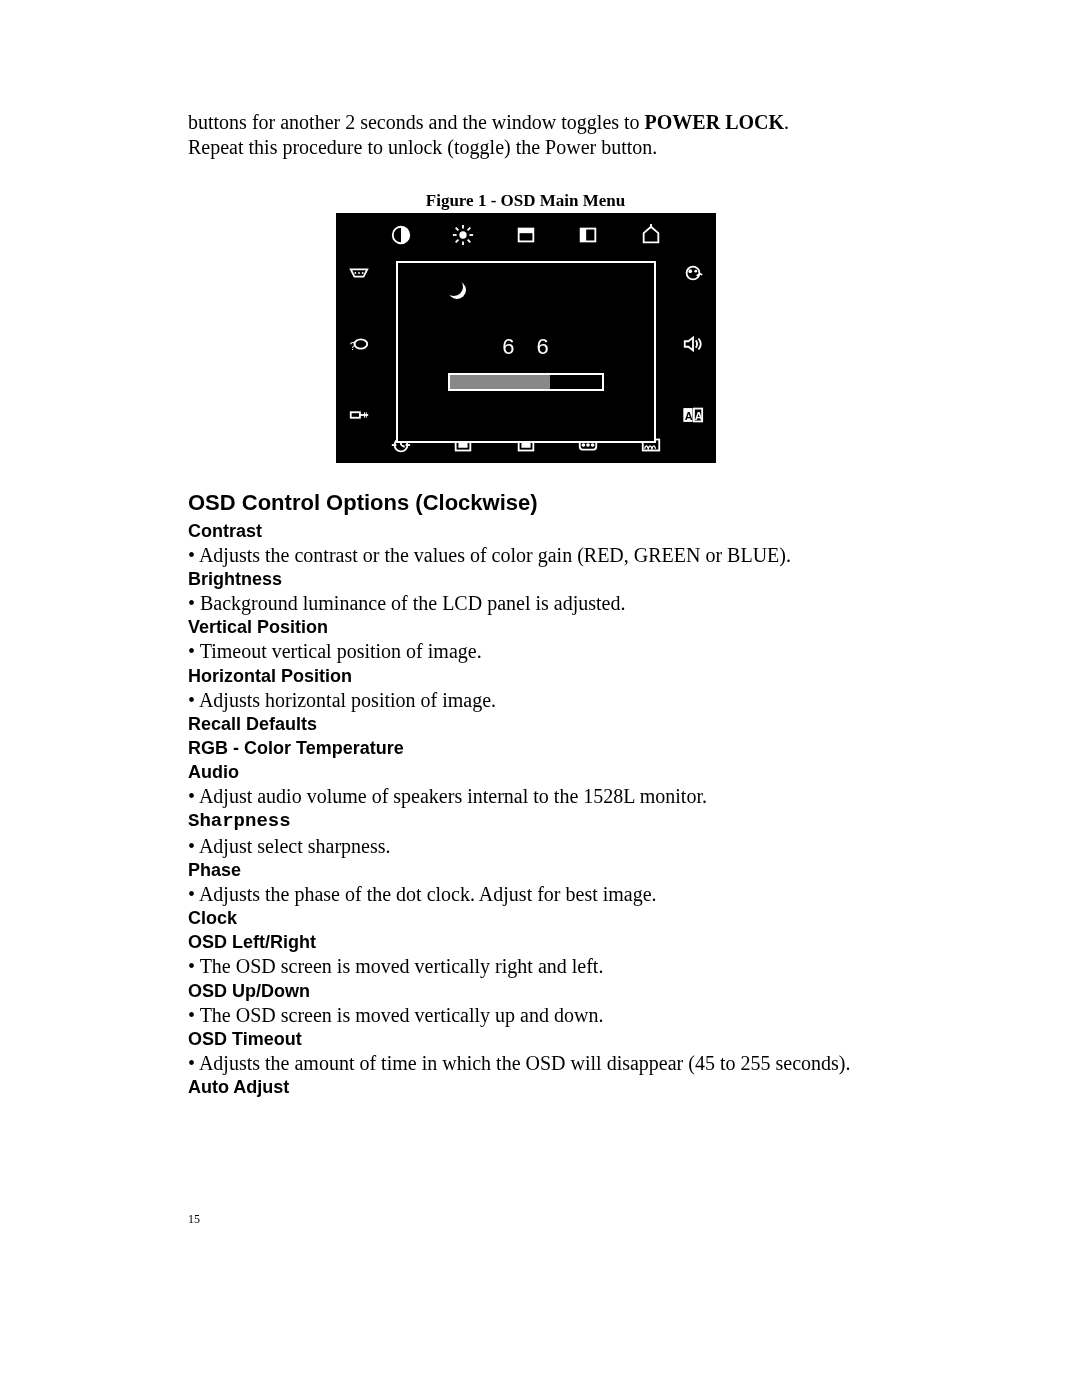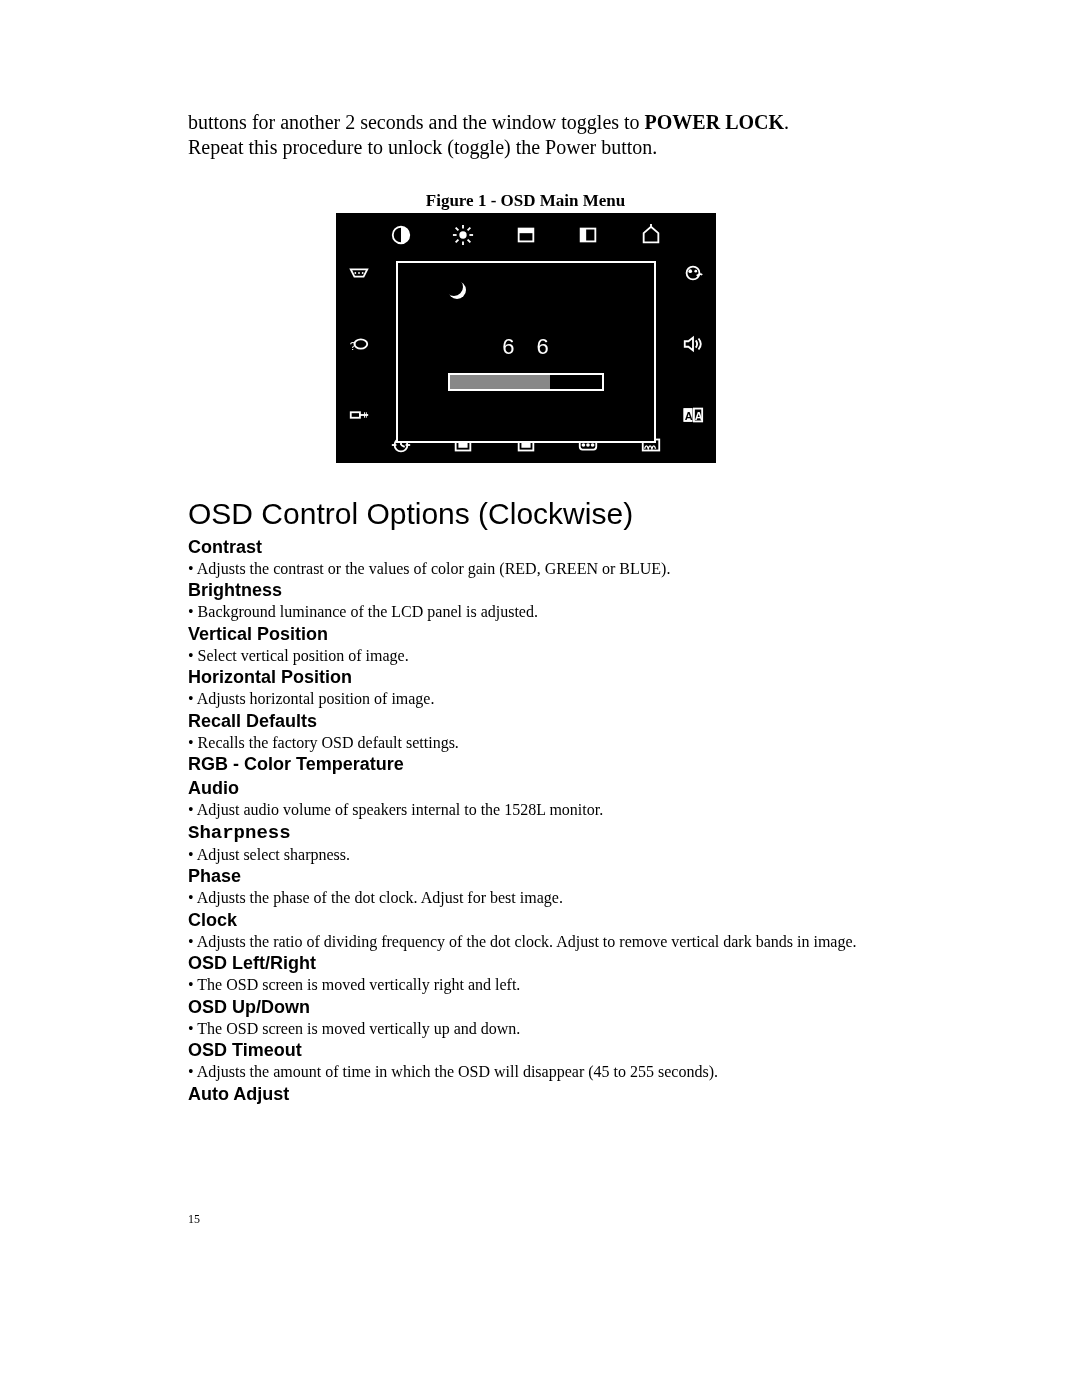--- a/index.html
+++ b/index.html
@@ -136,37 +136,37 @@
     width: 30px;
     height: 24px;
     display: flex;
     align-items: center;
     justify-content: center;
   }
   .ico svg { width: 26px; height: 22px; }
 
   .section-heading {
     font-family: Arial, Helvetica, sans-serif;
-    font-weight: normal;
-    font-size: 30px;
-    margin-top: 26px;
+    font-weight: bold;
+    font-size: 22px;
+    margin-top: 20px;
     margin-bottom: 4px;
   }
   .opt-title {
     font-family: Arial, Helvetica, sans-serif;
     font-weight: bold;
     font-size: 18px;
     margin-top: 2px;
   }
   .opt-title.serif {
     font-family: Liberation Mono, monospace;
     font-size: 19px;
   }
   .opt-desc {
-    font-size: 16px;
+    font-size: 20px;
   }
   .page-number {
     position: absolute;
     left: 188px;
     bottom: 170px;
     font-size: 12px;
   }
   
   .options-block .opt-title,
   .options-block .opt-desc {
@@ -341,41 +341,39 @@
   <div class="section-heading">OSD Control Options (Clockwise)</div>
 
   <div class="options-block">
     <div class="opt-title">Contrast</div>
     <div class="opt-desc">• Adjusts the contrast or the values of color gain (RED, GREEN or BLUE).</div>
 
     <div class="opt-title">Brightness</div>
     <div class="opt-desc">• Background luminance of the LCD panel is adjusted.</div>
 
     <div class="opt-title">Vertical Position</div>
-    <div class="opt-desc">• Select vertical position of image.</div>
+    <div class="opt-desc">• Timeout vertical position of image.</div>
 
     <div class="opt-title">Horizontal Position</div>
     <div class="opt-desc">• Adjusts horizontal position of image.</div>
 
     <div class="opt-title">Recall Defaults</div>
-    <div class="opt-desc">• Recalls the factory OSD default settings.</div>
 
     <div class="opt-title">RGB - Color Temperature</div>
 
     <div class="opt-title">Audio</div>
     <div class="opt-desc">• Adjust audio volume of speakers internal to the 1528L monitor.</div>
 
     <div class="opt-title serif">Sharpness</div>
     <div class="opt-desc">• Adjust select sharpness.</div>
 
     <div class="opt-title">Phase</div>
     <div class="opt-desc">• Adjusts the phase of the dot clock.  Adjust for best image.</div>
 
     <div class="opt-title">Clock</div>
-    <div class="opt-desc">• Adjusts the ratio of dividing frequency of the dot clock.  Adjust to remove vertical dark bands in image.</div>
 
     <div class="opt-title">OSD Left/Right</div>
     <div class="opt-desc">• The OSD screen is moved vertically right and left.</div>
 
     <div class="opt-title">OSD Up/Down</div>
     <div class="opt-desc">• The OSD screen is moved vertically up and down.</div>
 
     <div class="opt-title">OSD Timeout</div>
     <div class="opt-desc">• Adjusts the amount of time in which the OSD will disappear (45 to 255 seconds).</div>
 

